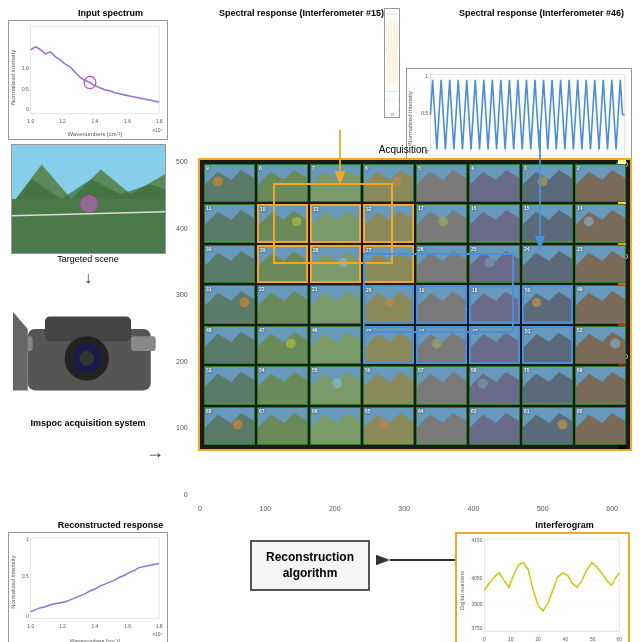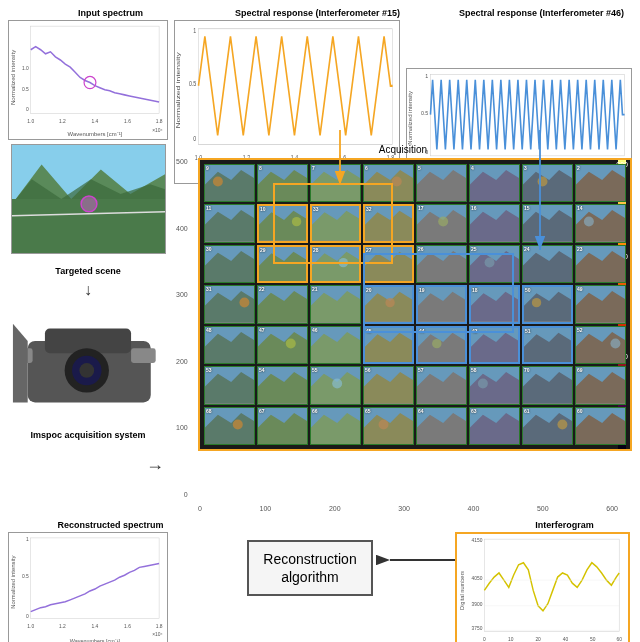--- a/index.html
+++ b/index.html
@@ -80,22 +80,22 @@
       height: 110px;
       border: 1px solid #999;
       overflow: hidden;
       position: relative;
       flex-shrink: 0;
     }
 
     .targeted-scene-label {
       text-align: center;
       font-size: 9px;
-      font-weight: bold;
-      margin-top: 12px;
+      font-weight: normal;
+      margin-top: 0;
     }
 
     .arrow-down {
       text-align: center;
       font-size: 16px;
       color: #333;
       line-height: 16px;
     }
 
     .imspoc-box {
@@ -148,22 +148,22 @@
     .reconstructed-box {
       width: 160px;
       height: 115px;
       border: 1px solid #999;
       position: relative;
     }
 
     .algo-rectangle {
       border: 2px solid #555;
       padding: 8px 14px;
-      font-size: 14px;
-      font-weight: normal;
+      font-size: 12px;
+      font-weight: bold;
       text-align: center;
       background: #f5f5f5;
       line-height: 1.3;
     }
 
     .interferogram-box {
       width: 175px;
       height: 125px;
       border: 2px solid #f5a623;
       position: relative;
@@ -275,21 +275,21 @@
 
           <polyline points="22,28 27,25 32,28 37,32 42,30 47,35 52,38 57,42 62,45 67,50 72,55 77,58 82,60 87,63 92,65 97,67 102,68 107,70 112,71 117,72 122,73 127,74 132,75 137,76 142,77 147,78 152,79" fill="none" stroke="#9370db" stroke-width="1.5"></polyline>
 
           <circle cx="82" cy="60" r="6" fill="none" stroke="#cc44cc" stroke-width="1.2"></circle>
         </svg>
       </div>
     </div>
 
     <div class="spectral-responses">
 
-      <div style="display:flex;flex-direction:column;align-items:flex-end;flex:1;">
+      <div style="display:flex;flex-direction:row;align-items:flex-start;flex:1;">
         <div class="chart-title">Spectral response (Interferometer #15)</div>
         <div class="spectral-box">
           <svg viewBox="0 0 210 105" preserveAspectRatio="none">
             <rect x="22" y="5" width="182" height="75" fill="white" stroke="#ccc" stroke-width="0.5"></rect>
             <text x="5" y="45" font-size="5.5" fill="#555" text-anchor="middle" transform="rotate(-90,5,45)">Normalized intensity</text>
 
             <polyline points="22,42 28,10 34,42 40,74 46,42 52,10 58,42 64,74 70,42 76,10 82,42 88,74 94,42 100,10 106,42 112,74 118,42 124,10 130,42 136,74 142,42 148,10 154,42 160,74 166,42 172,10 178,42 184,74 190,42 196,10 202,42 204,42" fill="none" stroke="#f5a623" stroke-width="1.5"></polyline>
 
             <text x="22" y="90" font-size="5" fill="#555" text-anchor="middle">1.0</text>
             <text x="67" y="90" font-size="5" fill="#555" text-anchor="middle">1.2</text>
@@ -844,21 +844,21 @@
           <span class="label-small">500</span>
           <span class="label-small">600</span>
         </div>
       </div>
     </div>
   </div>
 
   <div class="bottom-row">
 
     <div style="display:flex;flex-direction:column;align-items:center;width:160px;flex-shrink:0;">
-      <div class="chart-title">Reconstructed spectrum</div>
+      <div class="chart-title">Reconstructed response</div>
       <div class="reconstructed-box">
         <svg viewBox="0 0 160 115" preserveAspectRatio="none">
           <rect x="22" y="5" width="130" height="82" fill="white" stroke="#ccc" stroke-width="0.5"></rect>
           <text x="6" y="50" font-size="6" fill="#555" text-anchor="middle" transform="rotate(-90,6,50)">Normalized intensity</text>
 
           <polyline points="22,80 27,78 32,76 37,75 42,73 47,72 52,71 57,70 62,68 67,66 72,64 77,62 82,59 87,57 92,54 97,52 102,50 107,48 112,45 117,43 122,40 127,38 132,35 137,34 142,33 147,32 152,31" fill="none" stroke="#9370db" stroke-width="1.5"></polyline>
 
           <text x="22" y="97" font-size="5" fill="#555" text-anchor="middle">1.0</text>
           <text x="54" y="97" font-size="5" fill="#555" text-anchor="middle">1.2</text>
           <text x="87" y="97" font-size="5" fill="#555" text-anchor="middle">1.4</text>

